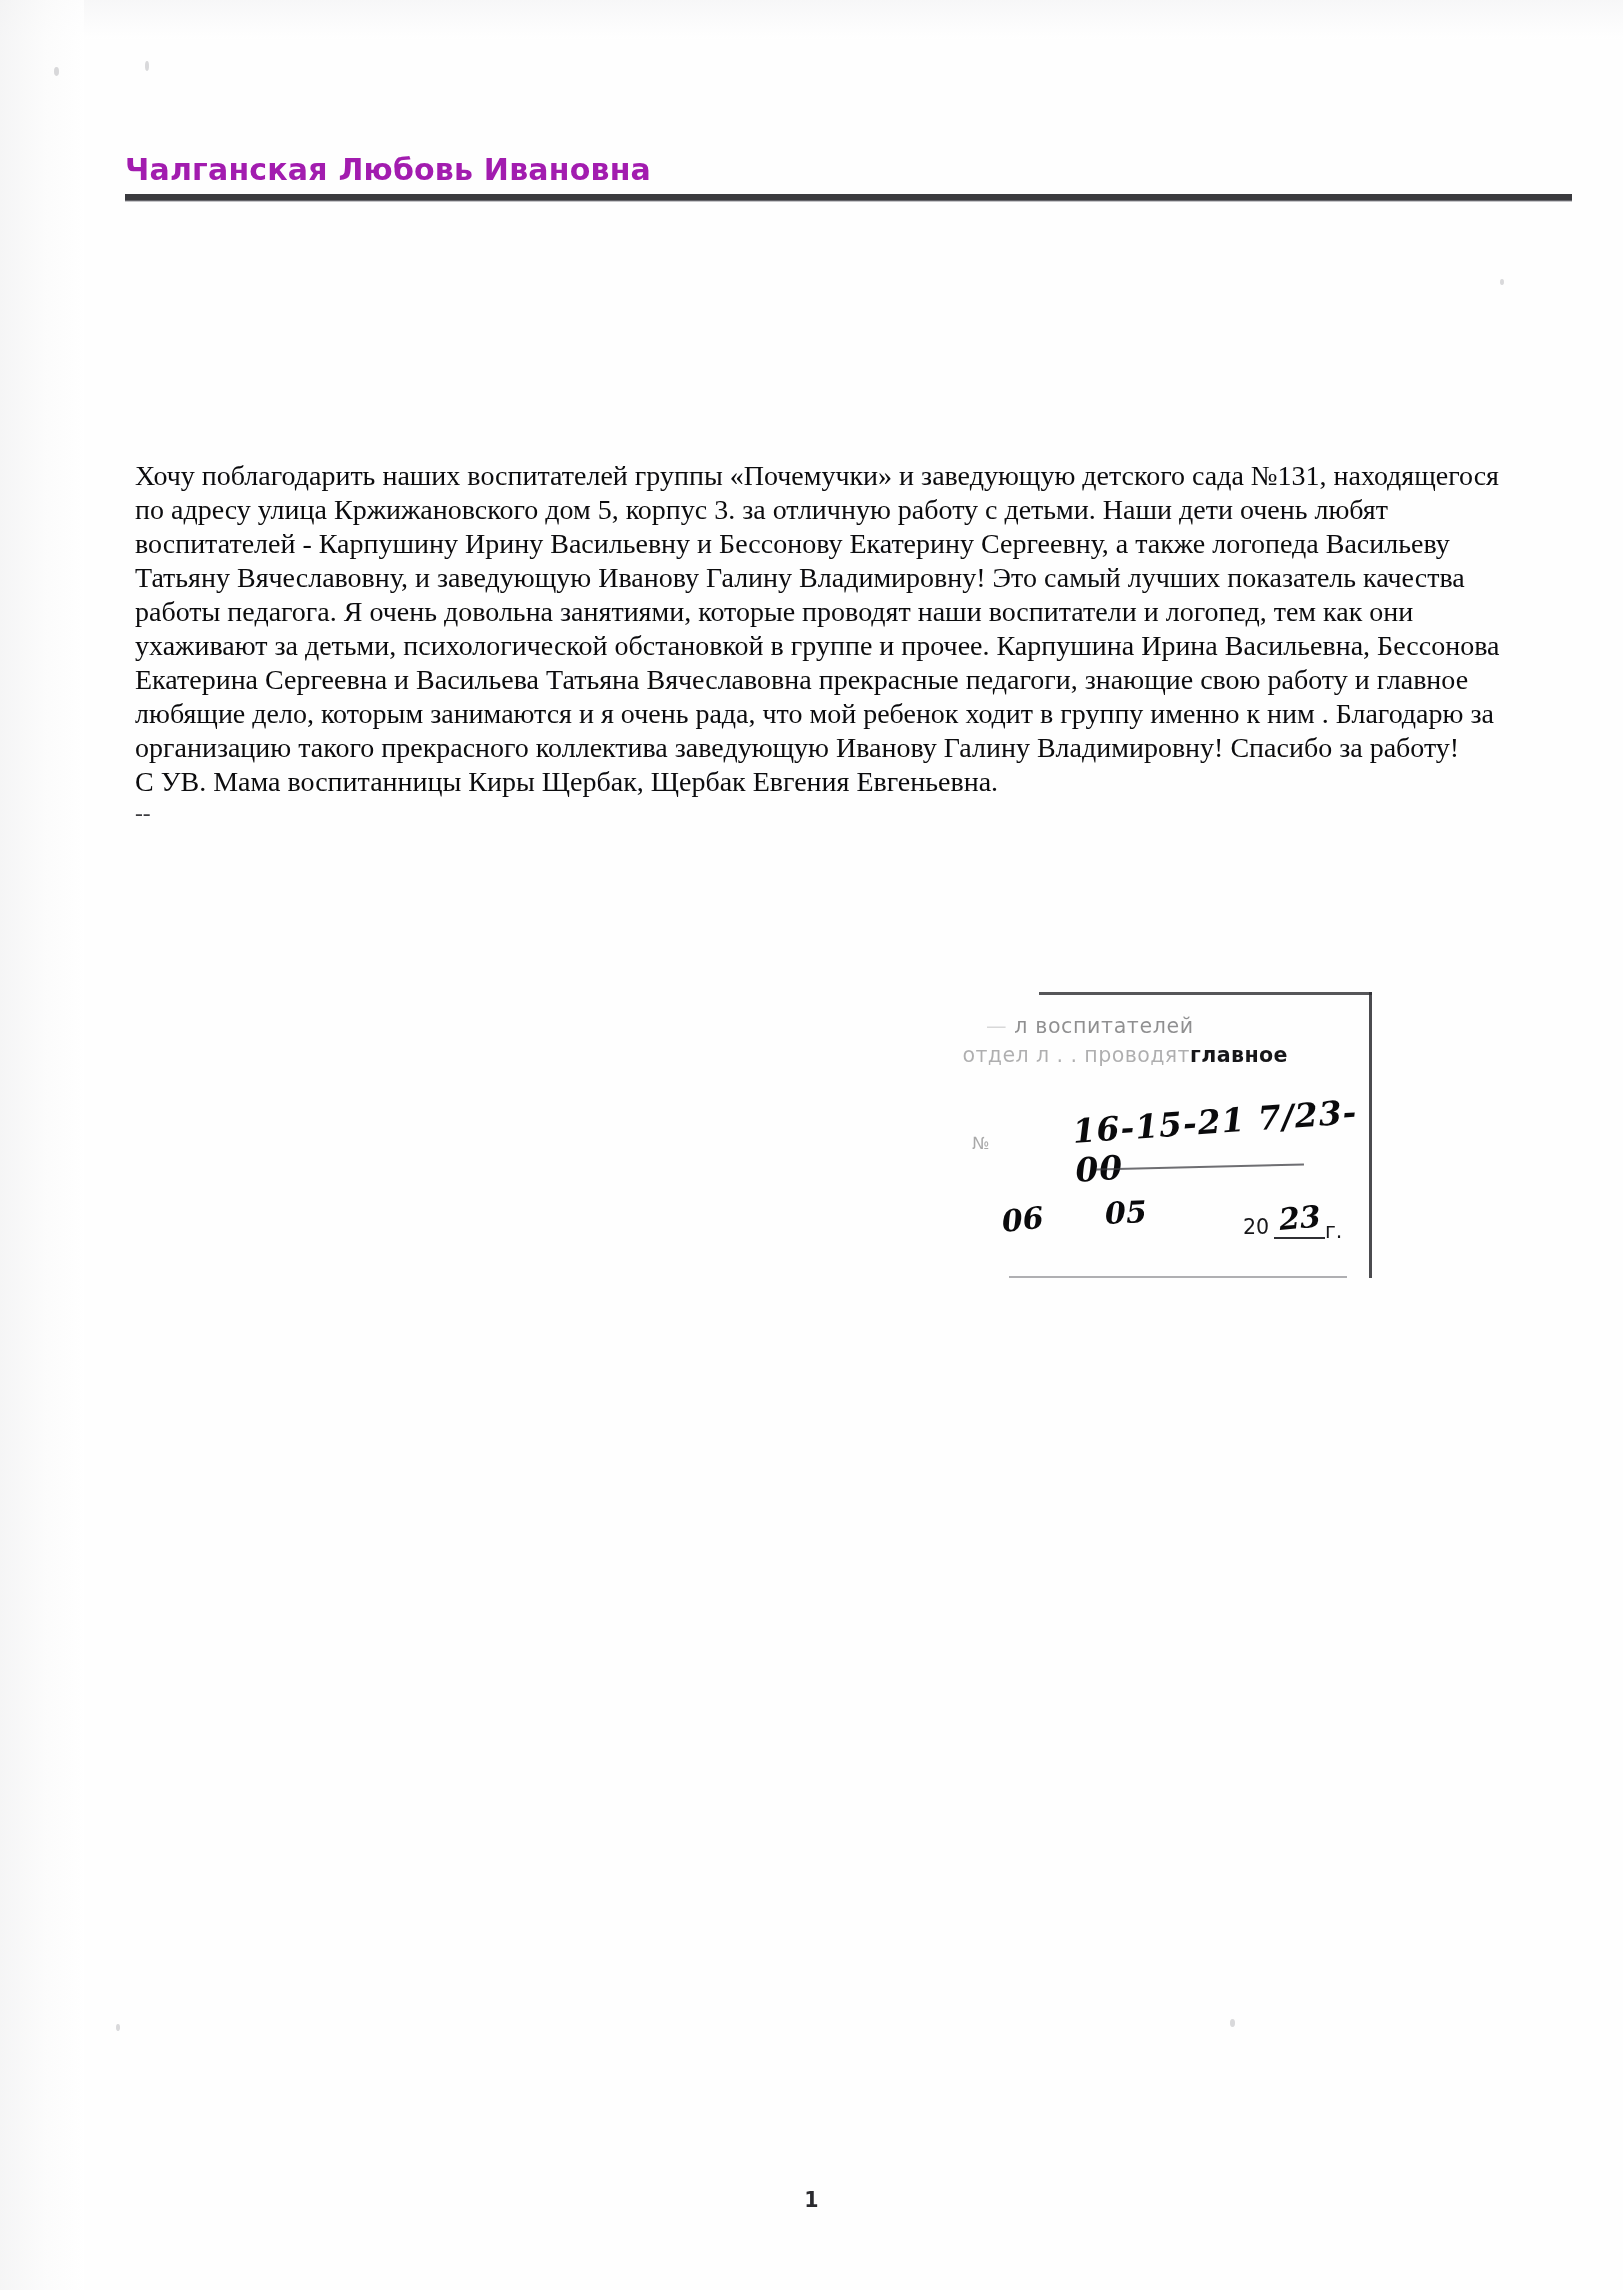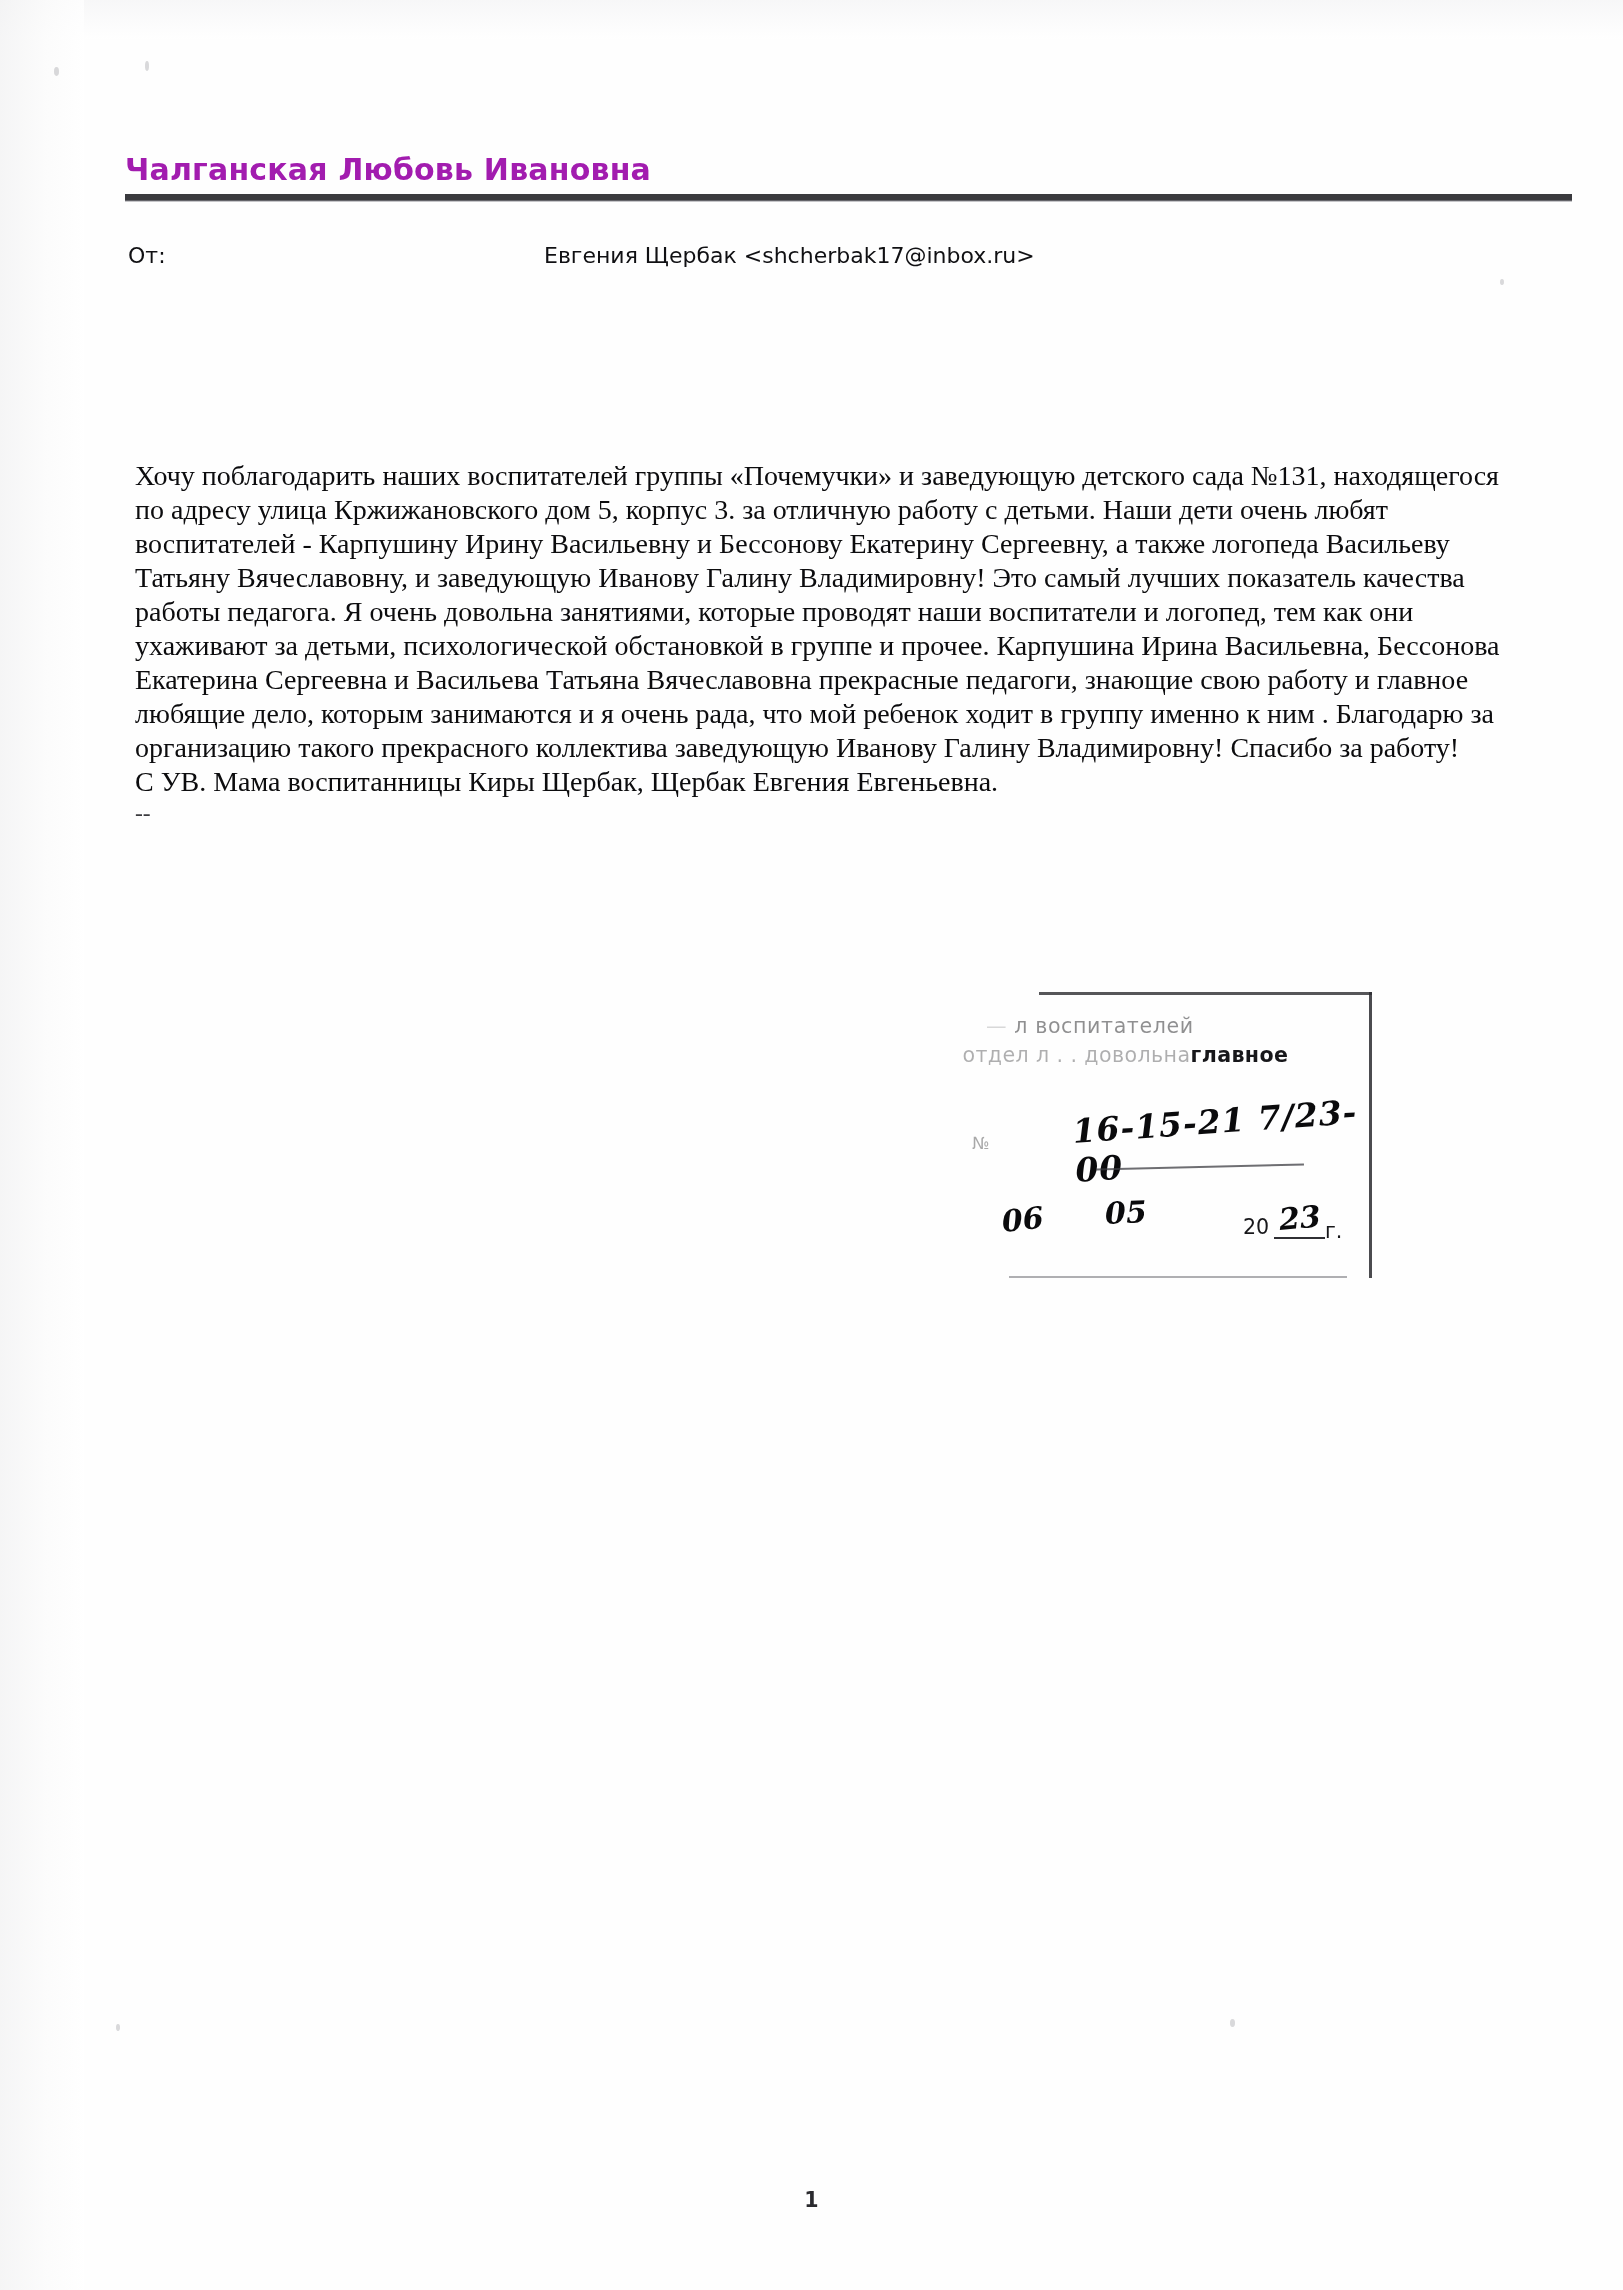--- a/index.html
+++ b/index.html
@@ -273,42 +273,38 @@
   <div class="speck" style="left:54px;  top:67px;  width:4.9px; height:8.8px;"></div>
   <div class="speck" style="left:145px; top:61px;  width:3.9px; height:9.8px;"></div>
   <div class="speck" style="left:116px; top:2024px;width:3.9px; height:6.9px;"></div>
   <div class="speck" style="left:1230px;top:2019px;width:4.9px; height:7.8px;"></div>
   <div class="speck" style="left:1500px;top:279px; width:3.9px; height:5.9px;"></div>
 
   <div class="doc-title">Чалганская Любовь Ивановна</div>
   <div class="title-rule"></div>
 
   <div class="meta">
-    <div class="meta-row">
-      <span class="meta-label">От:</span>
-      <span class="meta-value">Евгения Щербак &lt;shcherbak17@inbox.ru&gt;</span>
-    </div>
   </div>
 
   <div class="body-text">
     <p>Хочу поблагодарить наших воспитателей группы «Почемучки» и заведующую детского сада №131, находящегося по адресу улица Кржижановского дом 5, корпус 3. за отличную работу с детьми. Наши дети очень любят воспитателей - Карпушину Ирину Васильевну и Бессонову Екатерину Сергеевну, а также логопеда Васильеву Татьяну Вячеславовну, и заведующую Иванову Галину Владимировну! Это самый лучших показатель качества работы педагога. Я очень довольна занятиями, которые проводят наши воспитатели и логопед, тем как они ухаживают за детьми, психологической обстановкой в группе и прочее. Карпушина Ирина Васильевна, Бессонова Екатерина Сергеевна и Васильева Татьяна Вячеславовна прекрасные педагоги, знающие свою работу и главное любящие дело, которым занимаются и я очень рада, что мой ребенок ходит в группу именно к ним . Благодарю за организацию такого прекрасного коллектива заведующую Иванову Галину Владимировну! Спасибо за работу!</p>
     <p>С УВ. Мама воспитанницы Киры Щербак, Щербак Евгения Евгеньевна.</p>
     <p class="sig-dashes">--</p>
   </div>
 
   <div class="stamp">
     <div class="stamp-border-top"></div>
     <div class="stamp-border-right"></div>
     <div class="stamp-border-bottom"></div>
 
     <div class="stamp-line stamp-org1">
       <span class="faded">—  </span><span>л воспитателей</span>
     </div>
     <div class="stamp-line stamp-org2">
-      <span class="faded">отдел  </span><span class="faded">л  .   .  довольна</span><span class="strong">главное</span>
+      <span class="faded">отдел  </span><span class="faded">л  .   .  проводят</span><span class="strong">главное</span>
     </div>
 
     <div class="hand reg-prefix">№</div>
     <div class="hand reg-number">16-15-21 7/23-00</div>
     <div class="reg-underline"></div>
 
     <div class="hand date-day">06</div>
     <div class="hand date-month">05</div>
     <div class="hand date-year-prefix">20</div>
     <div class="hand date-year-hand">23</div>

